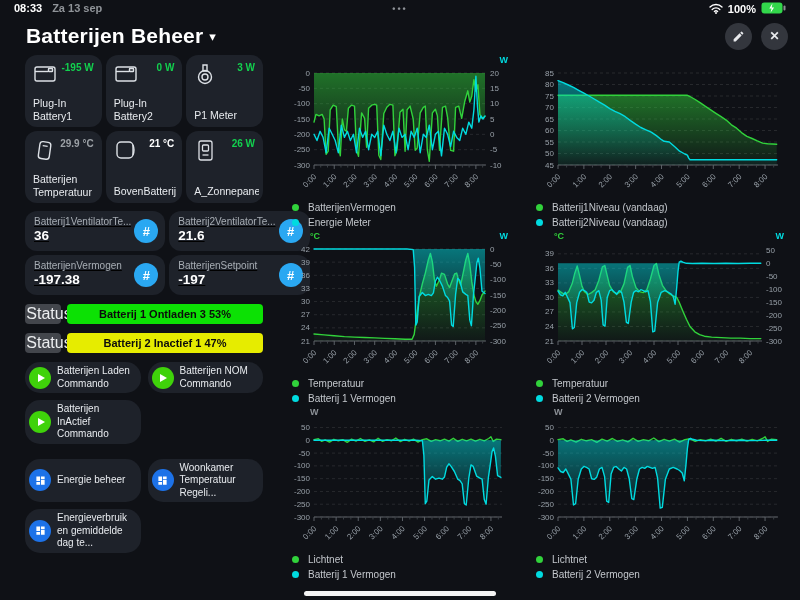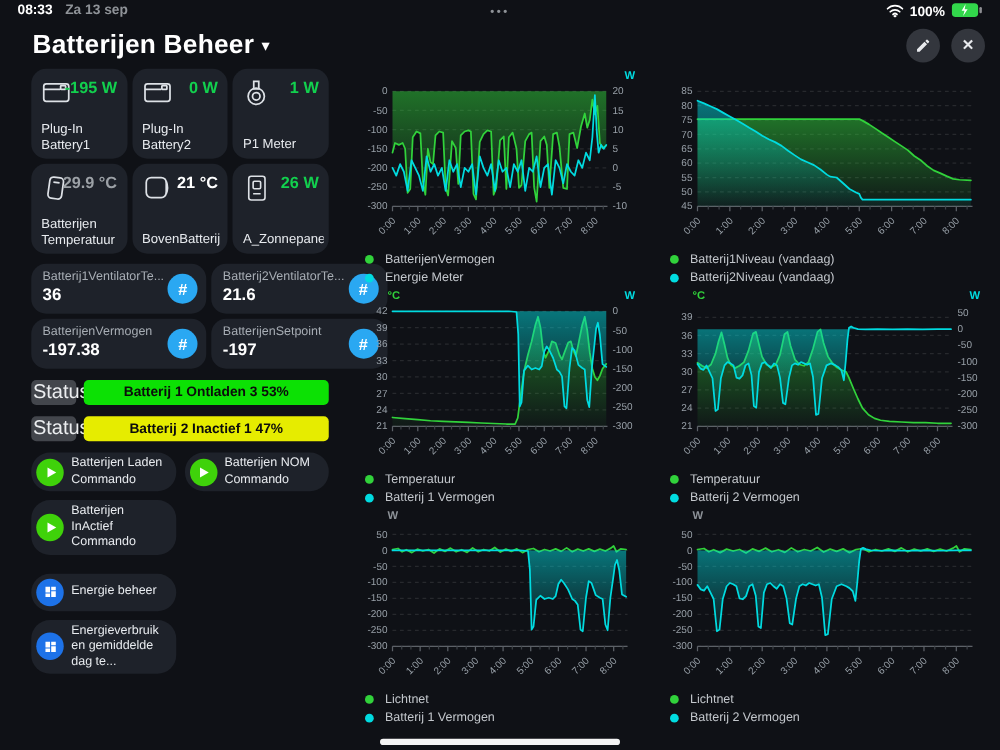--- a/index.html
+++ b/index.html
@@ -19,25 +19,25 @@
   .hdr-actions{margin-left:auto;display:flex;gap:9px;margin-right:0px;}
   .cbtn{width:27px;height:27px;border-radius:50%;background:#33363d;display:flex;align-items:center;justify-content:center;color:#e8eaed;font-size:12px;font-weight:700;}
   
   .col-left{position:absolute;left:25px;top:55px;width:238px;}
   .col-mid{position:absolute;left:284px;top:55px;width:232px;}
   .col-right{position:absolute;left:528px;top:55px;width:264px;}
   
   .cards-grid{display:grid;grid-template-columns:repeat(3,1fr);gap:4px;}
   .card{height:72px;background:#1e222a;border-radius:12px;position:relative;}
   .card .cicon{position:absolute;top:7px;left:7px;color:#dde1e6;}
-  .card .cval{position:absolute;top:7px;right:8px;font-size:13px;font-weight:700;}
+  .card .cval{position:absolute;top:7px;right:8px;font-size:10px;font-weight:700;}
   .card .cname{position:absolute;left:8px;right:4px;bottom:5px;font-size:10.5px;color:#e8ebef;line-height:1.2;max-height:25px;overflow:hidden;}
   
   .tiles-grid{display:grid;grid-template-columns:1fr 1fr;gap:4px;margin-top:8px;}
-  .tile{height:40px;background:#1e222a;border-radius:12px;position:relative;padding:5px 34px 5px 9px;box-sizing:border-box;}
+  .tile{height:40px;background:#1e222a;border-radius:12px;position:relative;padding:5px 34px 5px 9px;box-sizing:border-box;text-decoration:underline;}
   .tname{font-size:10px;color:#a7adb4;white-space:nowrap;overflow:hidden;}
   .tval{font-size:13.5px;color:#fff;font-weight:700;margin-top:1px;}
   .hash{position:absolute;right:7px;top:8px;width:24px;height:24px;border-radius:50%;color:#fff;font-weight:700;font-size:13px;display:flex;align-items:center;justify-content:center;}
   
   .status-wrap{margin-top:9px;}
   .srow{display:flex;gap:6px;height:20px;margin-bottom:9px;}
   .chip{background:#43464c;color:#eceef0;font-size:16px;border-radius:4px;width:24px;display:flex;align-items:center;justify-content:center;flex:none;padding-left:12px;}
   .sbarv{flex:1;border-radius:4px;display:flex;align-items:center;justify-content:center;font-size:11px;font-weight:700;color:#0c0c0c;}
   
   .btn-grid{display:grid;grid-template-columns:1fr 1fr;column-gap:7px;row-gap:7px;margin-top:4px;}
@@ -131,21 +131,21 @@
     <span class="cname">Plug-In Battery2</span>
         </div>
         <div class="card">
           <span class="cicon"><svg width="24" height="26" viewBox="0 0 24 26">
               <g stroke="#dde1e6" stroke-width="1.4" fill="none">
                 <path d="M10 3 h4 v6 h-4 z"></path>
                 <circle cx="12" cy="15" r="6.5"></circle>
                 <circle cx="12" cy="15" r="3"></circle>
               </g>
             </svg></span>
-    <span class="cval" style="color:#12d04e">1 W</span>
+    <span class="cval" style="color:#12d04e">3 W</span>
     <span class="cname">P1 Meter</span>
         </div>
         <div class="card">
           <span class="cicon"><svg width="26" height="26" viewBox="0 0 26 26">
               <g stroke="#dde1e6" stroke-width="1.4" fill="none" transform="rotate(8 13 13)">
                 <rect x="7" y="4" width="11" height="17" rx="3"></rect>
                 <path d="M10 8 h5"></path>
               </g>
             </svg></span>
     <span class="cval" style="color:#9ca1a6">29.9 °C</span>
@@ -226,20 +226,30 @@
         </div>
         <div class="pill gap-top" style="grid-row-start: 3; grid-column-start: 1;">
           <span class="pic" style="background:#1d72e8">
             <span style="display:flex">
               <svg width="11" height="11" viewBox="0 0 24 24">
                 <path d="M13 3v6h8V3M13 21h8V11h-8M3 21h8v-6H3M3 13h8V3H3" fill="#fff"></path>
               </svg>
             </span>
           </span>
     <span class="plb">Energie beheer</span>
+        </div>
+        <div class="pill gap-top" style="grid-row-start: 3; grid-column-start: 2;">
+          <span class="pic" style="background:#1d72e8">
+            <span style="display:flex">
+              <svg width="11" height="11" viewBox="0 0 24 24">
+                <path d="M13 3v6h8V3M13 21h8V11h-8M3 21h8v-6H3M3 13h8V3H3" fill="#fff"></path>
+              </svg>
+            </span>
+          </span>
+    <span class="plb">Woonkamer Temperatuur Regeli...</span>
         </div>
         <div class="pill" style="grid-row-start: 4; grid-column-start: 1;">
           <span class="pic" style="background:#1d72e8">
             <span style="display:flex">
               <svg width="11" height="11" viewBox="0 0 24 24">
                 <path d="M13 3v6h8V3M13 21h8V11h-8M3 21h8v-6H3M3 13h8V3H3" fill="#fff"></path>
               </svg>
             </span>
           </span>
     <span class="plb">Energieverbruik en gemiddelde dag te...</span>

